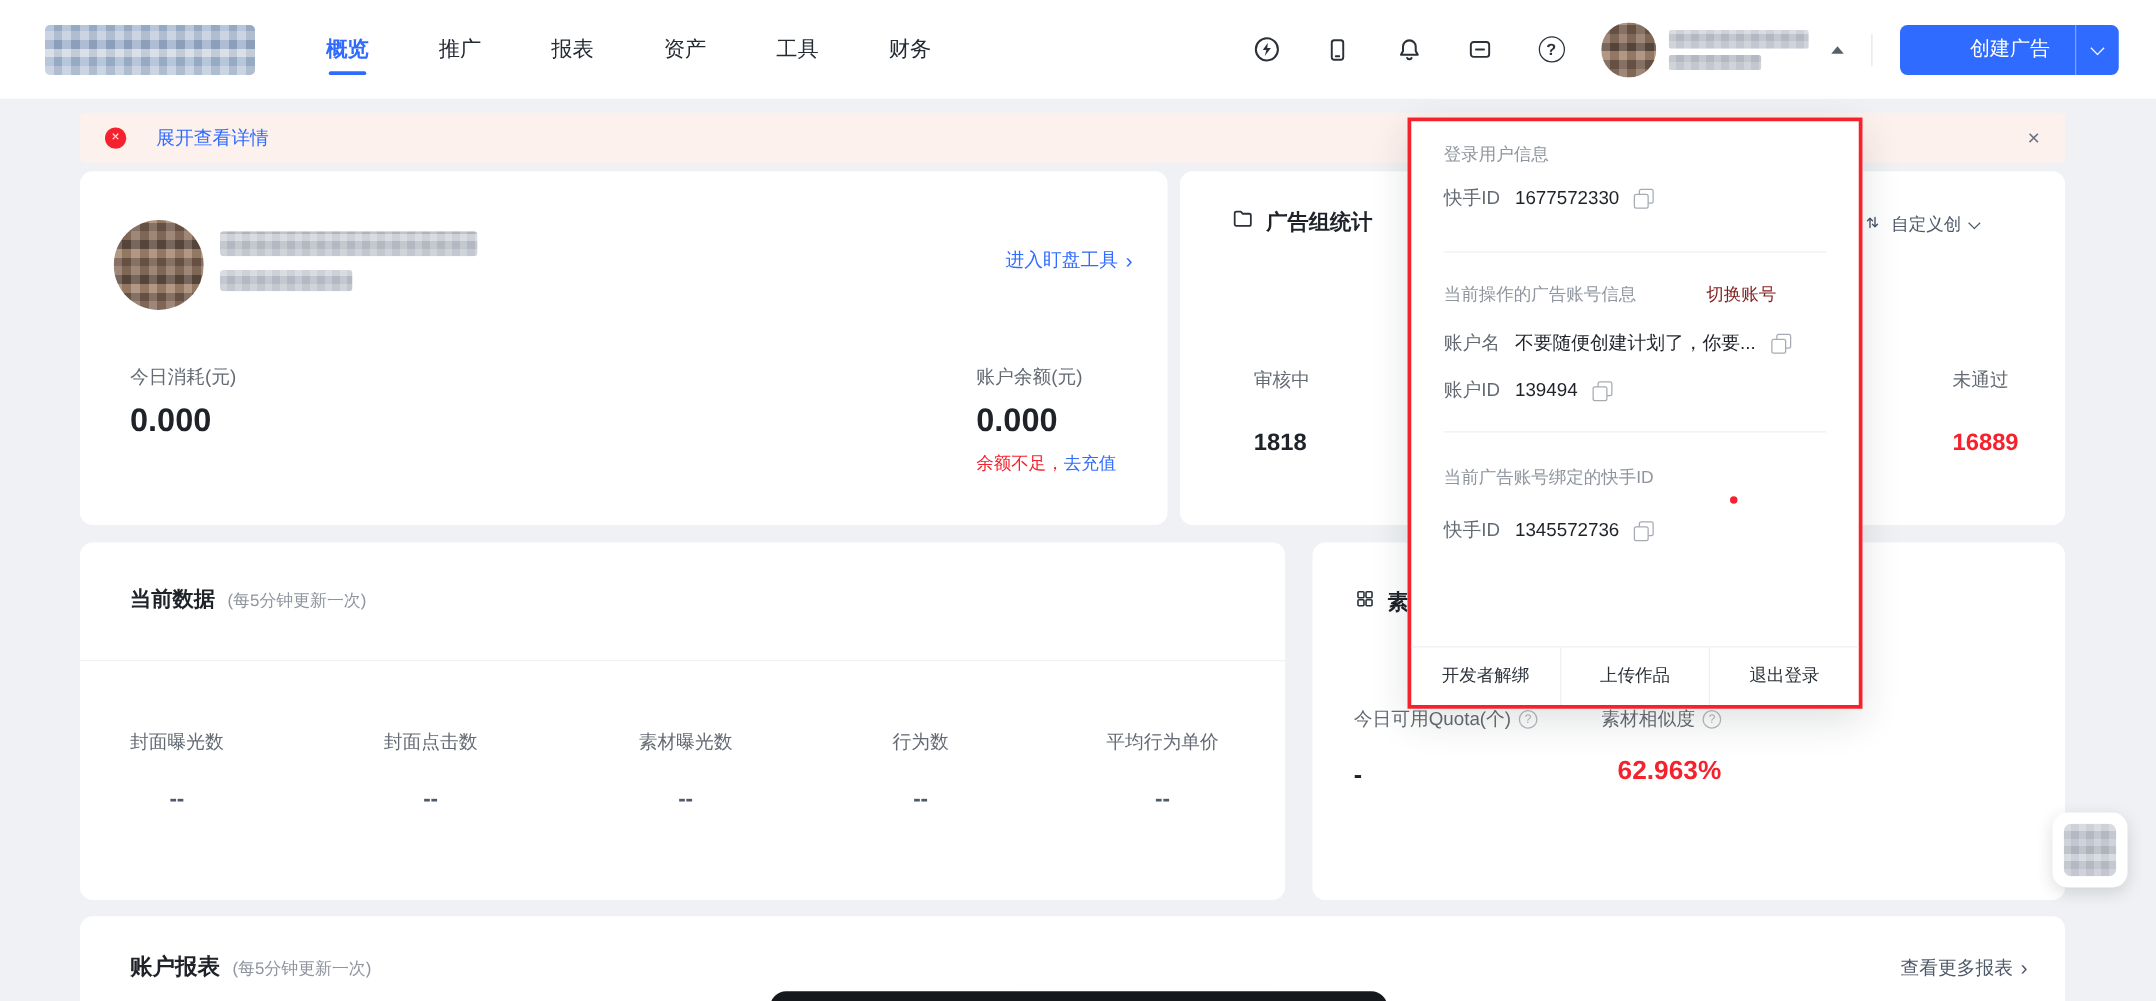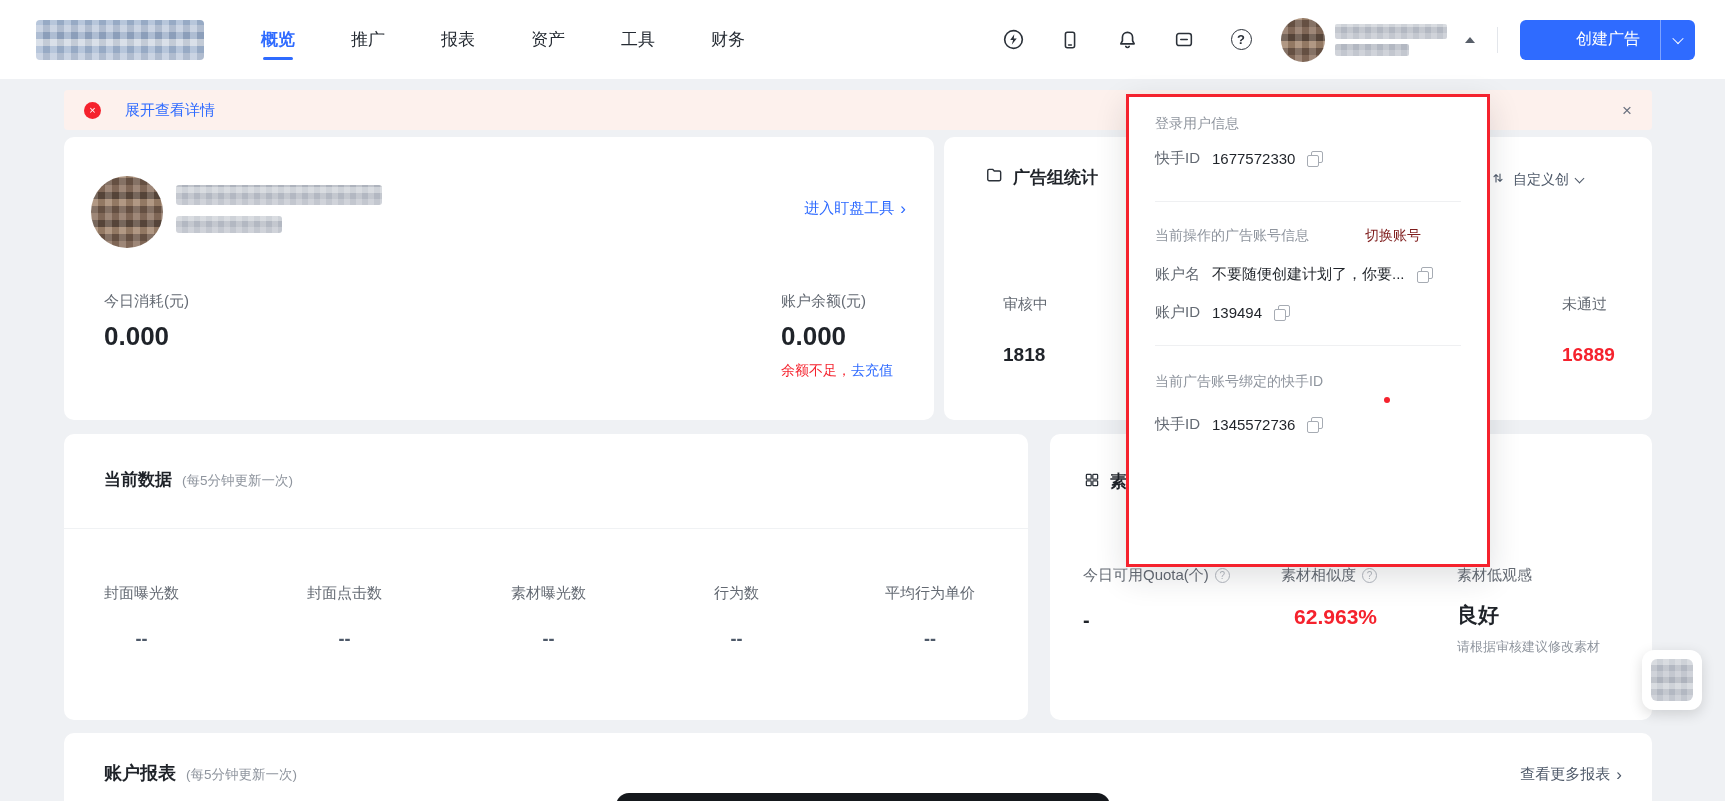--- a/index.html
+++ b/index.html
@@ -376,27 +376,20 @@
     </div>
 
     <div class="mc-col mc-c2">
       <div class="lbl">
         <span>素材相似度</span>
         <span class="qicon small">?</span>
       </div>
       <div class="val">62.963%</div>
     </div>
 
-    <div class="mc-col mc-c3">
-      <div class="lbl">
-        <span>素材低观感</span>
-      </div>
-      <div class="val">良好</div>
-      <div class="mc-note">请根据审核建议修改素材</div>
-    </div>
   </section>
 
   <section class="card report-card">
     <div class="rc-header">
       <span class="rc-title">账户报表</span>
       <span class="cc-sub">(每5分钟更新一次)</span>
     </div>
     <div class="rc-more">
       <span>查看更多报表</span>
       <span class="chev-r">›</span>
@@ -435,20 +428,25 @@
 
     <div class="p-title p-bound-title">当前广告账号绑定的快手ID</div>
     <span class="p-reddot"></span>
 
     <div class="p-row p-row-bound">
       <span class="p-label">快手ID</span>
       <span class="p-val">1345572736</span>
       <span class="copy"></span>
     </div>
 
+    <div class="p-actions">
+      <div class="p-action">开发者解绑</div>
+      <div class="p-action">上传作品</div>
+      <div class="p-action">退出登录</div>
+    </div>
   </div>
 
   <div class="bottom-bar"></div>
   <div class="float-widget">
     <div class="fw-mos mosaic"></div>
   </div>
 
 </div>
 
 </body></html>

